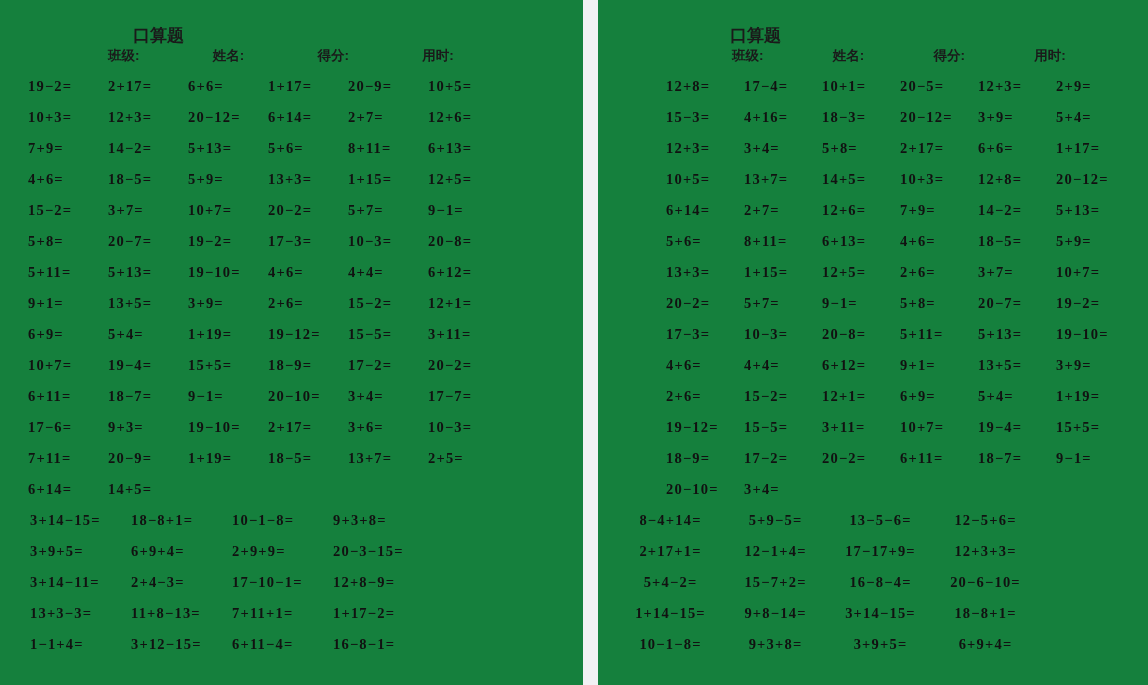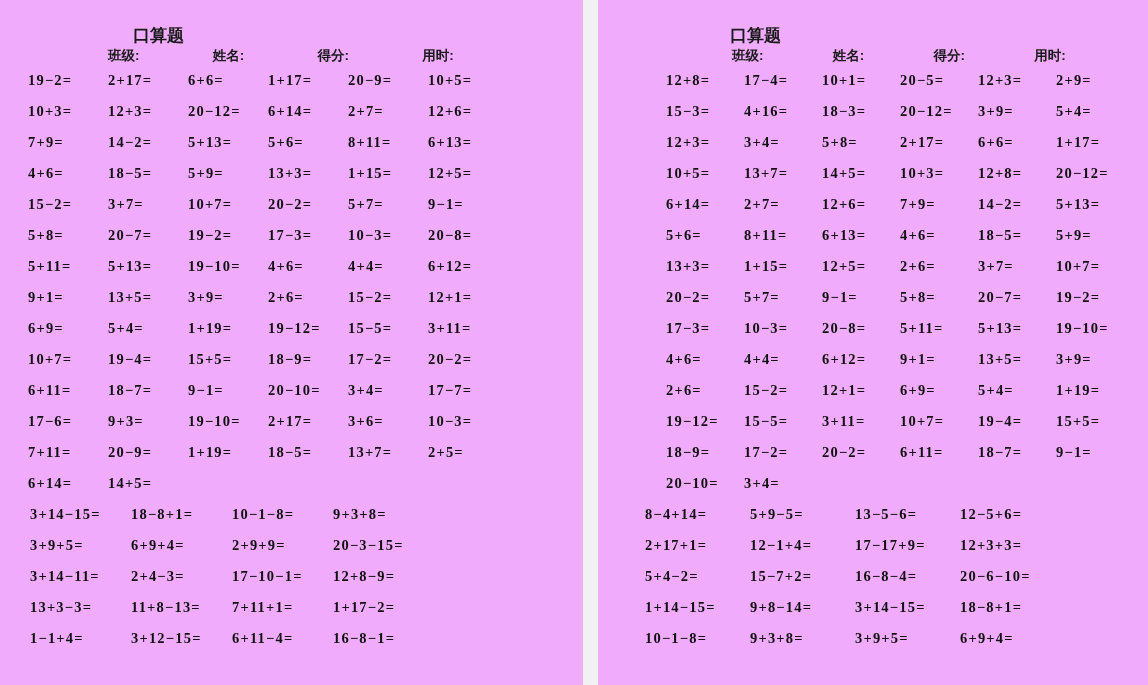--- a/index.html
+++ b/index.html
@@ -4,21 +4,21 @@
 <style>
   html,body { margin:0; padding:0; background:#ffffff; }
   .sheet {
     width:1148px; height:685px;
     display:flex;
     background:#ffffff;
     color:#151515;
     overflow:hidden;
     font-family:"Liberation Serif","DejaVu Serif",serif;
   }
-  .page { background:#f0abfc; box-sizing:border-box; }
+  .page { background:#15803d; box-sizing:border-box; }
   .page-left  { width:583px; }
   .gutter     { width:15px; background:#f1f1f3; }
   .page-right { flex:1; }
 
   .title {
     margin:0; padding-top:25px;
     font-family:"Liberation Sans","DejaVu Sans",sans-serif;
     font-size:17px; font-weight:700; line-height:22px;
     color:#1a1a1a;
   }
@@ -32,26 +32,26 @@
     color:#1a1a1a;
     white-space:nowrap;
   }
   .page-left  .fields { padding-left:108px; }
   .page-right .fields { padding-left:134px; }
   .field { display:inline-block; }
   .page-left  .field { width:101px; }
   .page-right .field { width:97px; }
   .field:last-child { width:auto; }
 
-  .problems { }
+  .problems { margin-top:6px; }
   .prow { display:grid; height:31px; align-items:center; }
   .page-left  .cols6 { grid-template-columns:repeat(6,80px);  padding-left:28px; }
   .page-right .cols6 { grid-template-columns:repeat(6,78px);  padding-left:68px; }
   .page-left  .cols4 { grid-template-columns:repeat(4,101px); padding-left:30px; }
-  .page-right .cols4 { grid-template-columns:repeat(4,105px); padding-left:47px; }
+  .page-right .cols4 { grid-template-columns:repeat(4,105px); padding-left:20px;text-align:center; }
 
   .problem {
     font-size:14.5px; font-weight:700;
     letter-spacing:1.2px;
     white-space:nowrap;
     color:#111111;
   }
 </style>
 </head>
 <body>

